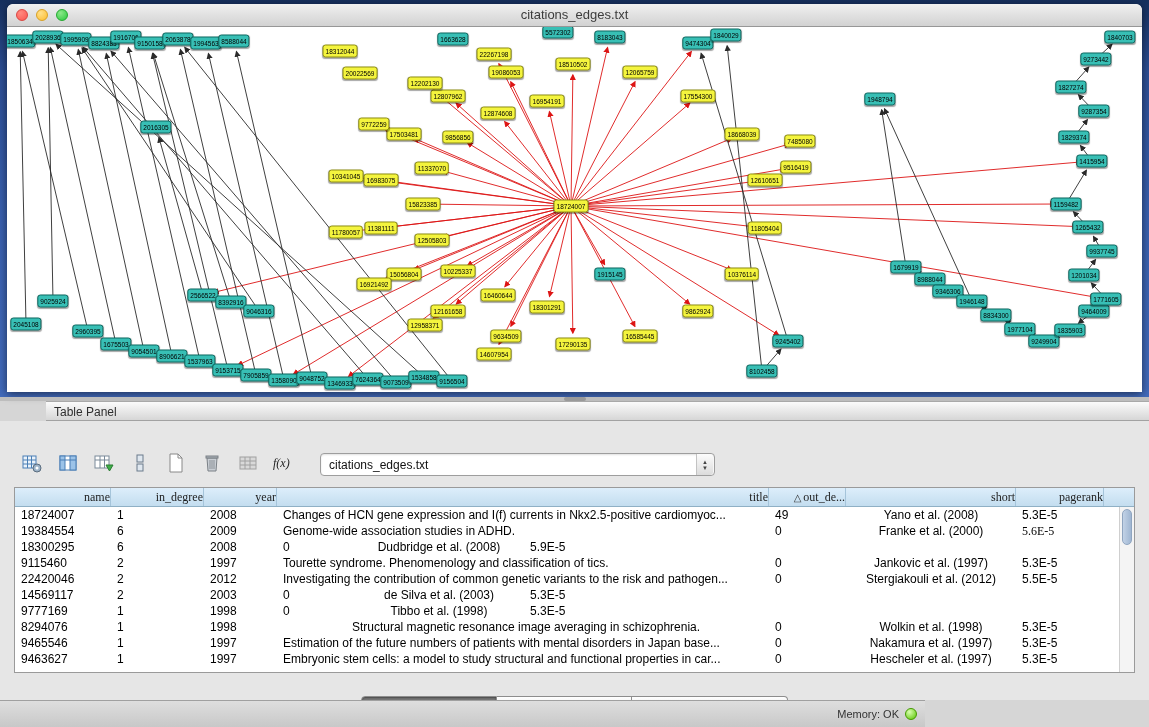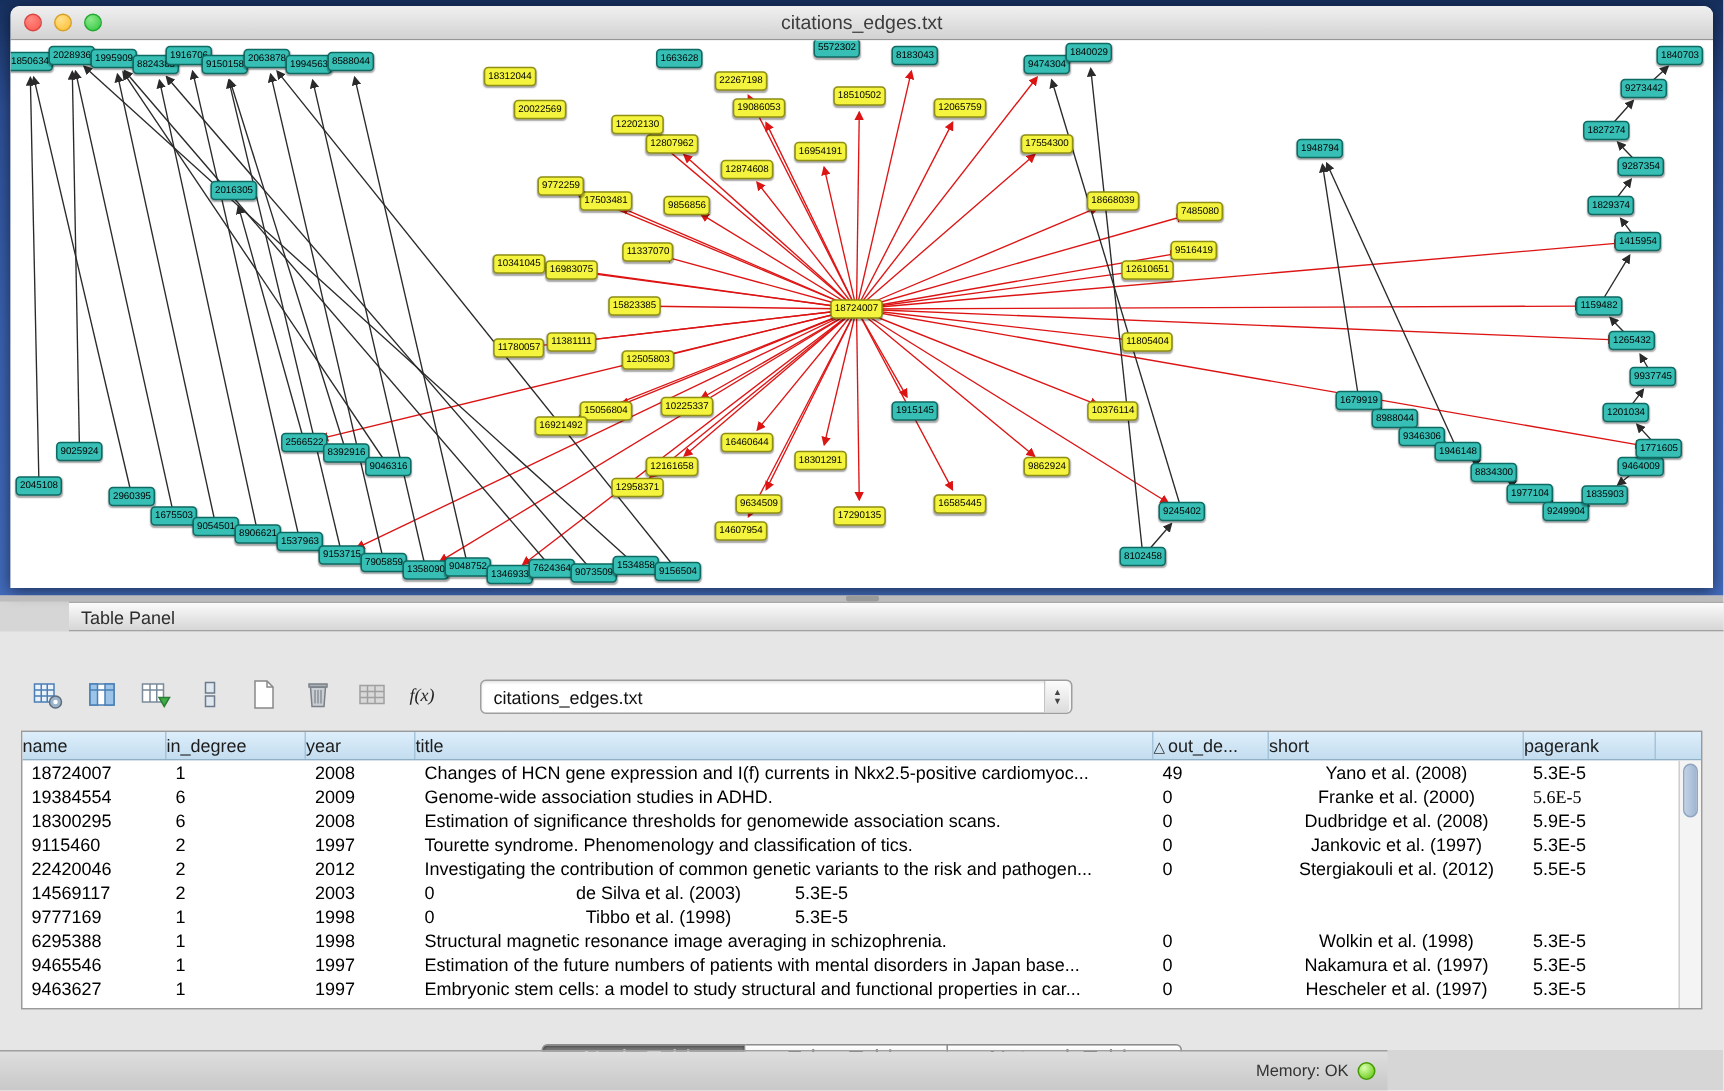--- a/index.html
+++ b/index.html
@@ -52,22 +52,22 @@
   .combo-text { font-size:12px; color:#111; padding-left:8px; flex:1; }
   .combo-steppers { width:17px; height:21px; margin-right:1px; border-left:1px solid #c3c3c3;
                     display:flex; flex-direction:column; align-items:center; justify-content:center;
                     background:linear-gradient(180deg,#fcfcfc,#dcdcdc); border-radius:0 3px 3px 0; }
   .combo-steppers span { font-size:6px; color:#444; line-height:6px; }
 
   .dtable { position:absolute; left:14px; top:66px; width:1121px; height:186px; background:#fff;
             border:1px solid #9a9a9a; overflow:hidden; }
   .thead { display:flex; height:19px; background:linear-gradient(180deg,#ddeefb,#c3ddef);
            border-bottom:1px solid #8fb0c5; }
-  .th { font-size:12px; color:#1d1d1d; text-align:left; line-height:18px;
-        border-right:1px solid #a5c4da; overflow:hidden; white-space:nowrap; cursor:pointer; }
+  .th { font-size:12px; color:#1d1d1d; text-align:right; line-height:18px;
+        border-right:1px solid #a5c4da; overflow:hidden; white-space:nowrap; cursor:pointer;font-family:Liberation Serif, serif; }
   .th .sort { font-size:10px; margin-right:2px; color:#333; }
   .tbody { position:absolute; left:0; right:15px; top:19px; bottom:0; overflow:hidden; }
   .tr { display:flex; height:16px; background:#fff; cursor:default; }
   .td { font-size:12px; color:#000; line-height:16px; padding-left:6px; overflow:hidden; white-space:nowrap; }
   .td.center { text-align:center; padding-left:0; }
   .vscroll { position:absolute; right:0; top:19px; bottom:0; width:15px; background:#f4f4f4;
              border-left:1px solid #cfcfcf; }
   .vthumb { position:absolute; left:2px; top:2px; width:10px; height:36px; border-radius:5px;
             background:linear-gradient(90deg,#c2d2e6,#9fb6d2); border:1px solid #8fa5c0; cursor:pointer; }
 
@@ -409,21 +409,20 @@
           <div class="td" style="width: 73px;">2009</div>
           <div class="td" style="width: 492px;">Genome-wide association studies in ADHD.</div>
           <div class="td" style="width: 77px;">0</div>
           <div class="td center" style="width: 170px;">Franke et al. (2000)</div>
           <div class="td" style="width: 88px; font-family: Liberation Serif, serif;">5.6E-5</div>
         </div>
         <div class="tr">
           <div class="td" style="width: 96px;">18300295</div>
           <div class="td" style="width: 93px;">6</div>
           <div class="td" style="width: 73px;">2008</div>
-          <div class="td" style="width: 492px;">Estimation of significance thresholds for genomewide association scans.</div>
           <div class="td" style="width: 77px;">0</div>
           <div class="td center" style="width: 170px;">Dudbridge et al. (2008)</div>
           <div class="td" style="width: 88px;">5.9E-5</div>
         </div>
         <div class="tr">
           <div class="td" style="width: 96px;">9115460</div>
           <div class="td" style="width: 93px;">2</div>
           <div class="td" style="width: 73px;">1997</div>
           <div class="td" style="width: 492px;">Tourette syndrome. Phenomenology and classification of tics.</div>
           <div class="td" style="width: 77px;">0</div>
@@ -449,24 +448,24 @@
         </div>
         <div class="tr">
           <div class="td" style="width: 96px;">9777169</div>
           <div class="td" style="width: 93px;">1</div>
           <div class="td" style="width: 73px;">1998</div>
           <div class="td" style="width: 77px;">0</div>
           <div class="td center" style="width: 170px;">Tibbo et al. (1998)</div>
           <div class="td" style="width: 88px;">5.3E-5</div>
         </div>
         <div class="tr">
-          <div class="td" style="width: 96px;">6295388</div>
+          <div class="td" style="width: 96px;">8294076</div>
           <div class="td" style="width: 93px;">1</div>
           <div class="td" style="width: 73px;">1998</div>
-          <div class="td" style="width: 492px;">Structural magnetic resonance image averaging in schizophrenia.</div>
+          <div class="td" style="width: 492px; text-align: center;">Structural magnetic resonance image averaging in schizophrenia.</div>
           <div class="td" style="width: 77px;">0</div>
           <div class="td center" style="width: 170px;">Wolkin et al. (1998)</div>
           <div class="td" style="width: 88px;">5.3E-5</div>
         </div>
         <div class="tr">
           <div class="td" style="width: 96px;">9465546</div>
           <div class="td" style="width: 93px;">1</div>
           <div class="td" style="width: 73px;">1997</div>
           <div class="td" style="width: 492px;">Estimation of the future numbers of patients with mental disorders in Japan base...</div>
           <div class="td" style="width: 77px;">0</div>

